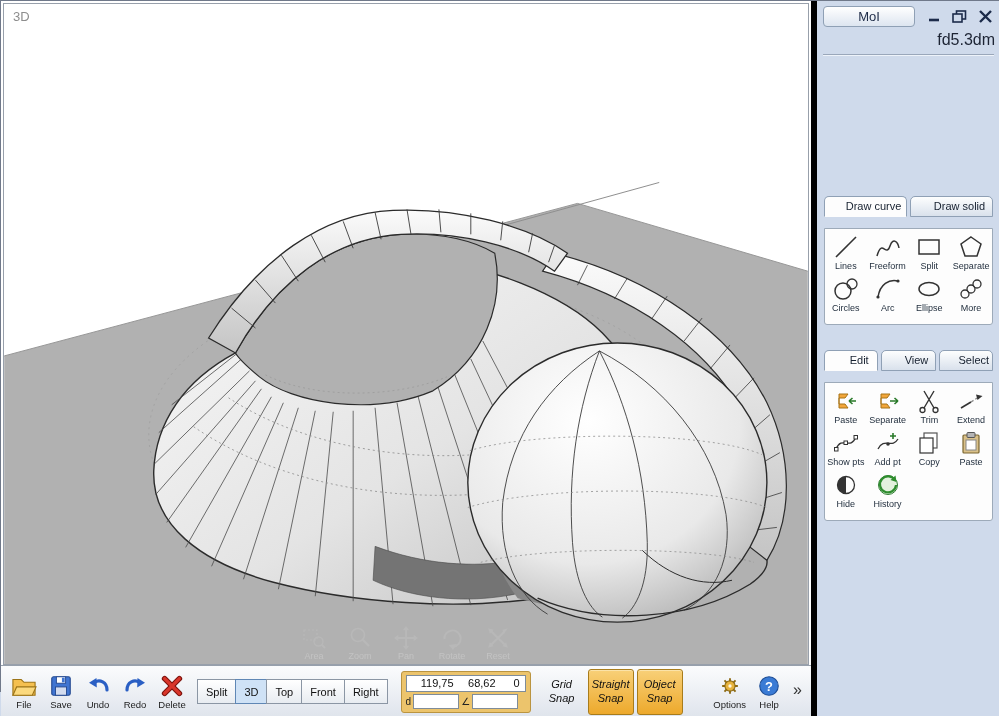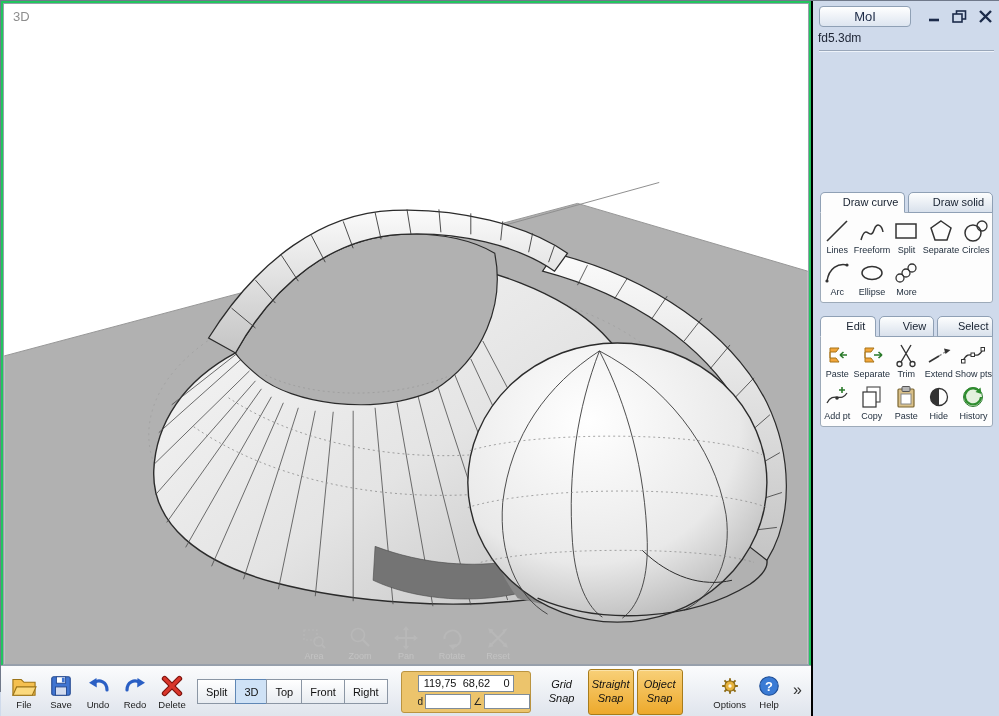--- a/index.html
+++ b/index.html
@@ -1,18 +1,18 @@
 <!DOCTYPE html>
 <html><head>
 <meta charset="utf-8">
 <style>
   * { margin:0; padding:0; box-sizing:border-box; font-family:"Liberation Sans", sans-serif; }
   html,body { width:999px; height:716px; }
   body { background:#cfdaeb; overflow:hidden; }
-  .app { position:relative; width:999px; height:692px; background:#22c55e; border:1px solid #70798a; }
+  .app { position:relative; width:999px; height:692px; background:#ffffff; border:1px solid #70798a; }
 
   
   .viewport { position:absolute; left:2px; top:2px; width:806px; height:662px; background:#ffffff; border:1px solid #98a0ab; overflow:hidden; }
   .viewport-label { position:absolute; left:9px; top:5px; font-size:13px; color:#8d8d8d; z-index:3; }
   .scene { position:absolute; left:0; top:0; width:100%; height:100%; }
   .viewport-nav { position:absolute; left:50%; transform:translateX(-50%); bottom:3px; display:flex; gap:8px; z-index:3; }
   .nav-item { width:38px; display:flex; flex-direction:column; align-items:center; gap:1px; }
   .nav-item svg { display:block; }
   .nav-label { font-size:9px; color:#c3c3c3; }
 
@@ -21,51 +21,51 @@
     background:linear-gradient(#fbfcfd,#dfe4ec); border-top:1px solid #97a0ac;
     display:flex; align-items:center; padding:0 6px; gap:3px; }
   .bb-tool { display:flex; flex-direction:column; align-items:center; justify-content:center; gap:1px;
     font-size:9.5px; color:#1c1c1c; min-width:34px; padding:1px 2px; cursor:default; }
   .bb-tool svg { display:block; }
   .view-group { display:flex; margin:0 5px; }
   .view-btn { height:25px; padding:0 8px; font-size:11px; color:#111;
     background:linear-gradient(#ffffff,#e8ecf1); border:1px solid #8b96a4; margin-left:-1px; }
   .view-btn:first-child { margin-left:0;text-align:center; }
   .view-btn.active { background:#cfe2f6; border-color:#5f87b5; }
-  .coord-panel { background:#ecc46c; border:1px solid #ba9440; border-radius:3px; padding:3px 16px; margin:16px 5px;
+  .coord-panel { background:#ecc46c; border:1px solid #ba9440; border-radius:3px; padding:3px 4px; margin:16px 5px;
     display:flex; flex-direction:column; gap:2px; width:130px; }
   .coord-field { background:#fff; border:1px solid #7f8c99; height:17px; display:flex; align-items:center;
     font-size:11px; color:#111; padding:0 3px; gap:2px; }
   .coord-x { width:44px; text-align:right; } .coord-y { width:40px; text-align:right; } .coord-z { width:22px; text-align:right; }
   .coord-row2 { display:flex; align-items:center; gap:2px; font-size:10px; color:#222; }
   .coord-input { width:46px; height:15px; border:1px solid #7f8c99; background:#fff; font-size:10px; padding:0 2px; }
   .snap-btn { width:46px; height:46px; display:flex; flex-direction:column; align-items:center; justify-content:center;
     font-size:11px; line-height:1.25; color:#111; text-align:center; border-radius:3px;font-style:italic; }
   .snap-btn.active { background:linear-gradient(#f8d078,#eda92c); border:1px solid #a87c1b;
     box-shadow:inset 0 1px 0 #fbe3a8; }
   .bb-right { margin-left:auto; display:flex; align-items:center; gap:4px; }
   .expander { font-size:16px; color:#333; padding:0 3px 4px 3px; }
 
   
   .side-panel { position:absolute; left:810px; top:0; width:189px; height:716px; background:#cfdaeb;
-    border-left:2px solid #000000; padding:5px 5px 0 5px; display:flex; flex-direction:column; }
+    border-left:6px solid #000000; padding:5px 5px 0 5px; display:flex; flex-direction:column; }
   .titlebar { display:flex; align-items:center; gap:6px; padding:0 1px; }
   .moi-title { width:92px; text-align:center; font-size:13px; color:#1d2b47; padding:2px 0;
     background:linear-gradient(#ffffff,#dde5f0); border:1px solid #8fa0b5; border-radius:4px; }
   .win-controls { margin-left:auto; display:flex; align-items:center; gap:9px; }
   .win-btn { display:flex; align-items:center; justify-content:center; width:17px; height:15px; }
-  .filename { text-align:left; font-size:12px; color:#1d2434; padding:4px 0 5px 0; }
+  .filename { text-align:right; font-size:16px; color:#1d2434; padding:4px 0 5px 0; }
   .divider { border-top:1px solid #9aa7ba; border-bottom:1px solid #eef3fa; margin:0 1px; }
   .panel-spacer { height:140px; }
   .tab-row { display:flex; gap:3px; padding:0 2px; margin-bottom:-1px; position:relative; z-index:2; }
   .tab { flex:1; text-align:center; font-size:11px; color:#16202f; padding:3px 0 4px 16px;
     background:linear-gradient(#fdfefe,#d9e1ec); border:1px solid #8fa0b5; border-radius:5px 5px 0 0; }
   .tab.active { background:#fdfdfd; border-bottom-color:#fdfdfd; }
-  .palette { background:#fdfdfd; border:1px solid #9daab9; border-radius:0 0 3px 3px; margin:0 2px;
-    display:grid; grid-template-columns:repeat(5,1fr); padding:2px 0 3px 0; position:relative; z-index:1; }
+  .palette { background:#fdfdfd; border:1px solid #9daab9; border-radius:0 0 3px 3px; margin:12px 2px;
+    display:grid; grid-template-columns:repeat(4,1fr); padding:2px 0 9px 0; position:relative; z-index:1; }
   .tool { display:flex; flex-direction:column; align-items:center; gap:1px; padding:3px 0 2px 0; }
   .tool svg { display:block; }
   .tlabel { font-size:9px; color:#23303f; white-space:nowrap; }
   .section-gap { height:13px; }
   .bottom-tabs .tab { border-radius:5px 5px 0 0; }
 </style>
 </head>
 <body>
 
 <div class="app">

